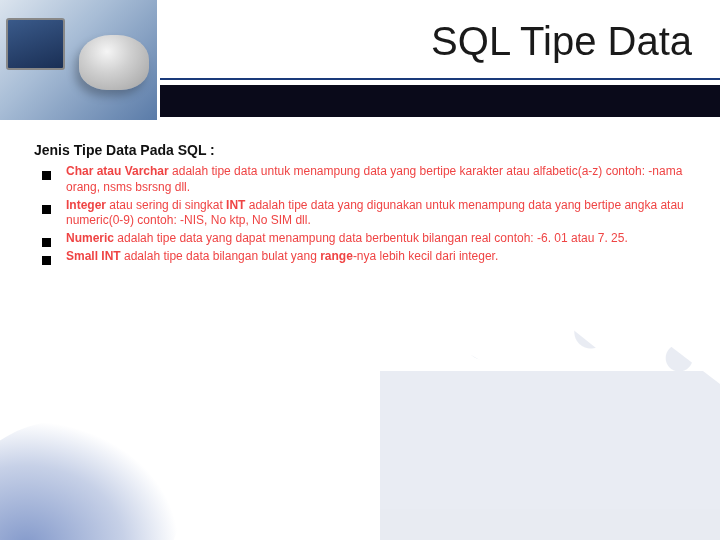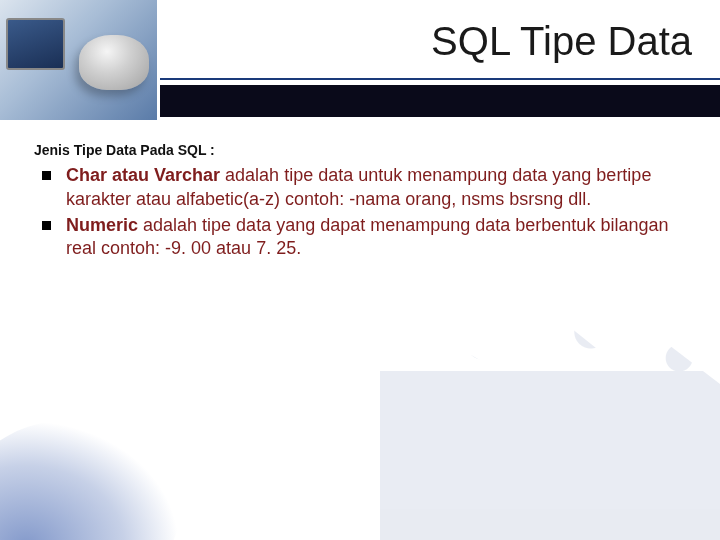--- a/index.html
+++ b/index.html
@@ -89,23 +89,23 @@
     font-weight: 700;
     color: #111;
     margin-bottom: 6px;
   }
   ul.bullets {
     list-style: none;
     padding-left: 22px;
   }
   ul.bullets li {
     position: relative;
-    font-size: 18px;
+    font-size: 12px;
     line-height: 1.32;
-    color: #7f1d1d;
+    color: #ef4444;
     margin-bottom: 2px;
     padding-left: 10px;
   }
   ul.bullets li::before {
     content: "";
     position: absolute;
     left: -14px;
     top: 7px;
     width: 9px;
     height: 9px;
@@ -150,19 +150,25 @@
   <div class="dark-bar"></div>
 </div>
 
 <div class="content">
   <div class="subtitle">Jenis Tipe Data Pada SQL :</div>
   <ul class="bullets">
     <li>
       <span class="b">Char atau Varchar</span><span> adalah tipe data untuk menampung data yang bertipe karakter atau alfabetic(a-z) contoh: -nama orang, nsms bsrsng dll.</span>
     </li>
     <li>
-      <span class="b">Numeric</span><span> adalah tipe data yang dapat menampung data berbentuk bilangan real contoh: -9. 00 atau 7. 25.</span>
+      <span class="b">Integer</span><span> atau sering di singkat </span><span class="b">INT</span><span> adalah tipe data yang digunakan untuk menampung data yang bertipe angka atau numeric(0-9) contoh: -NIS, No ktp, No SIM dll.</span>
+    </li>
+    <li>
+      <span class="b">Numeric</span><span> adalah tipe data yang dapat menampung data berbentuk bilangan real contoh: -6. 01 atau 7. 25.</span>
+    </li>
+    <li>
+      <span class="b">Small INT</span><span> adalah tipe data bilangan bulat yang </span><span class="b">range</span><span>-nya lebih kecil dari integer.</span>
     </li>
   </ul>
 </div>
 
 <div class="bg-figures"></div>
 <div class="corner-swoosh"></div>
 
 </body></html>

